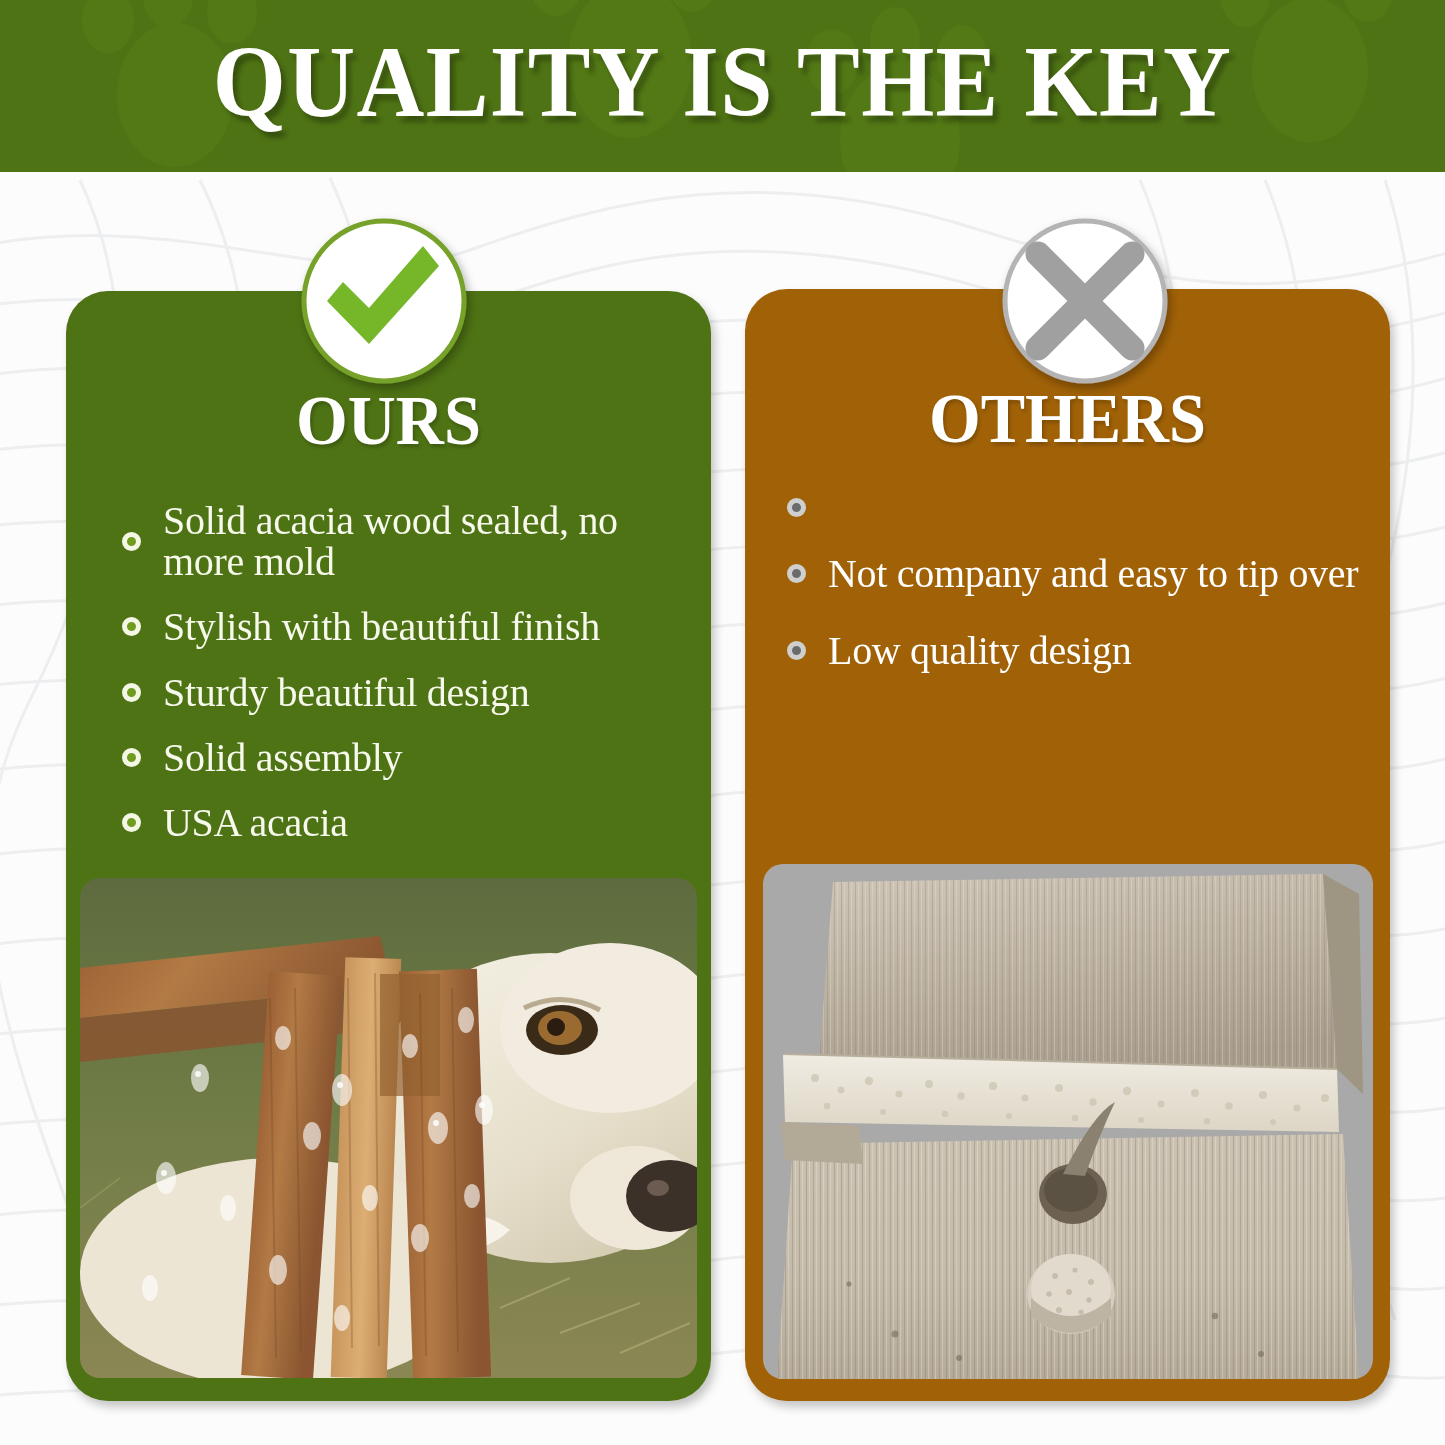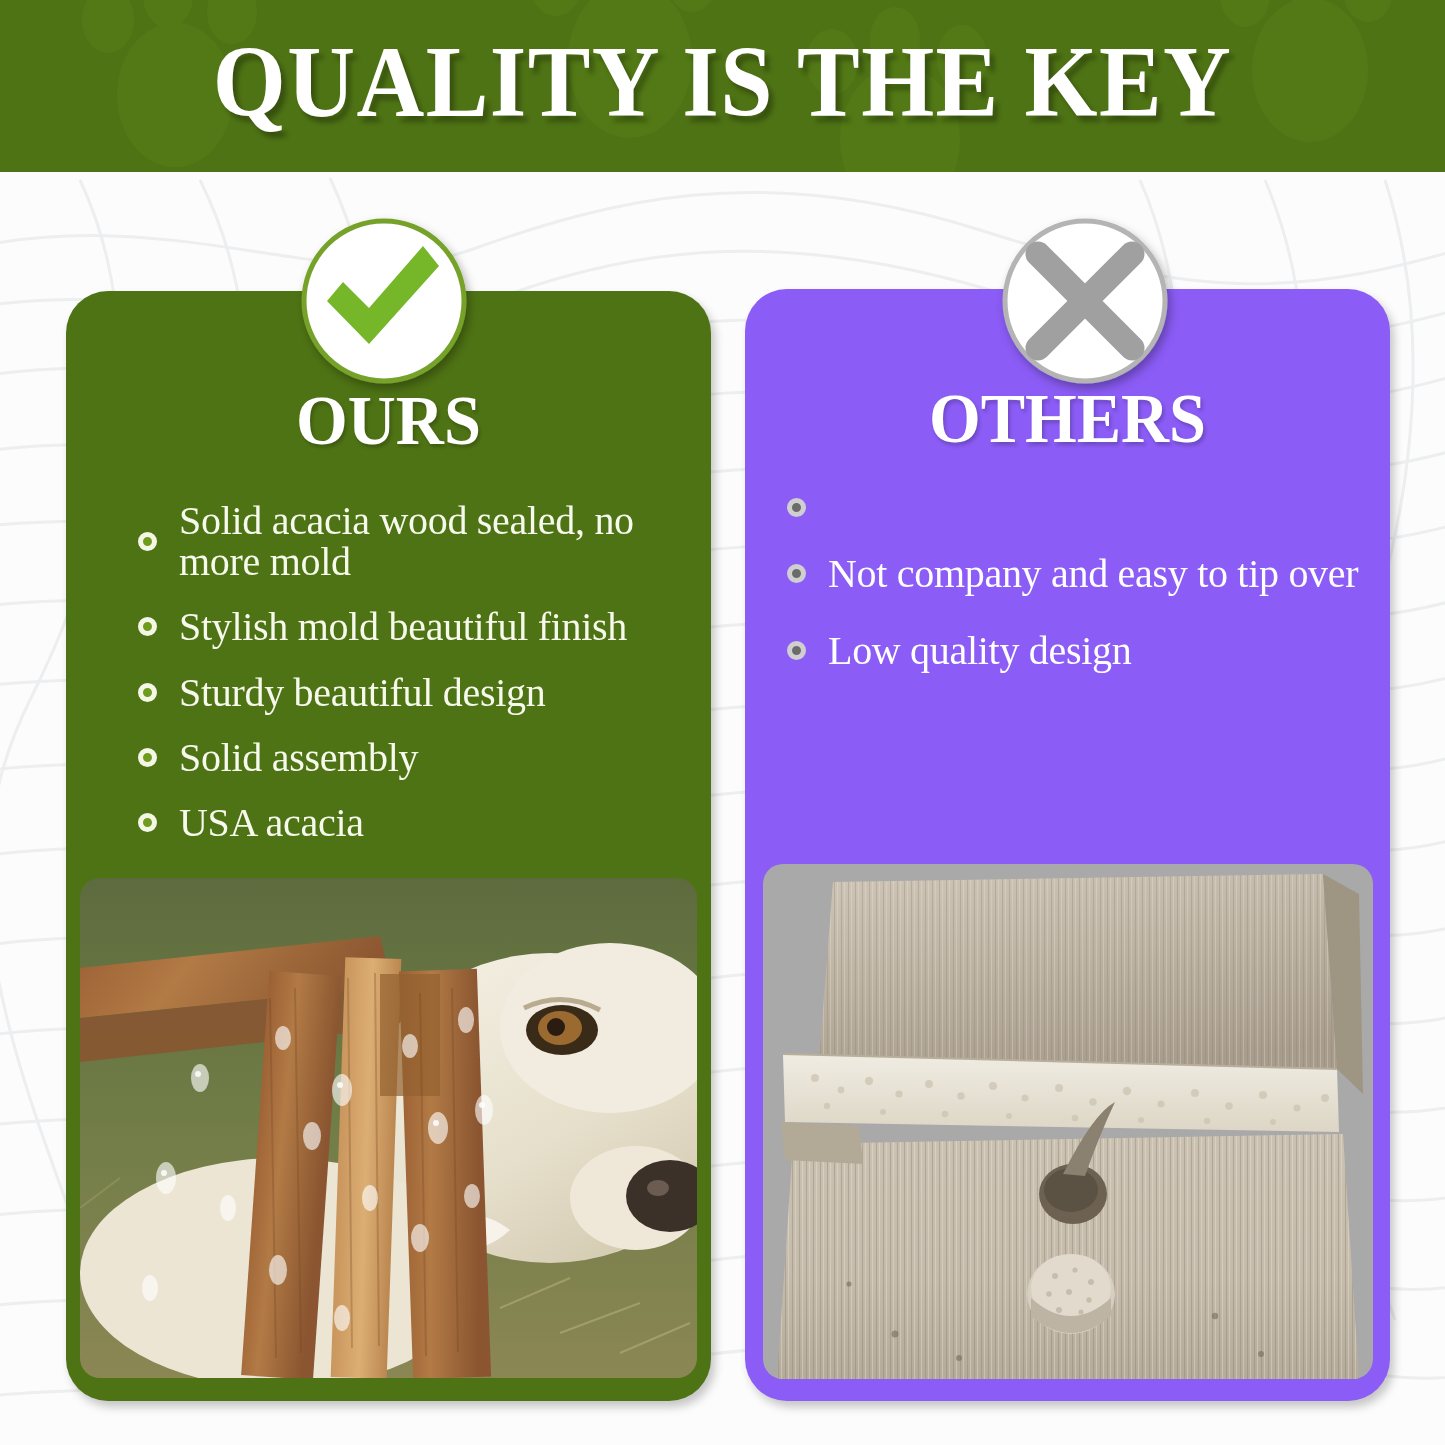--- a/index.html
+++ b/index.html
@@ -70,21 +70,21 @@
     height: 1110px;
     background: #4e7314;
     box-shadow: 4px 6px 10px rgba(0,0,0,0.22);
     margin-left: 8px;
   }
   .card-others {
     left: 745px;
     top: 289px;
     width: 645px;
     height: 1112px;
-    background: #8b5cf6;
+    background: #a16207;
     box-shadow: 4px 6px 10px rgba(0,0,0,0.22);
   }
 
   .card-heading {
     text-align: center;
     color: #ffffff;
     font-size: 70px;
     font-weight: 700;
     letter-spacing: 0px;
     transform: scaleX(0.95);
@@ -93,21 +93,21 @@
     line-height: 1;
     text-shadow: 2px 3px 4px rgba(0,0,0,0.22);
   }
 
   
   .bullet-list {
     list-style: none;
     margin: 0;
     padding: 0;
   }
-  .ours-list { margin-top: 44px; padding-left: 72px; padding-right: 10px; }
+  .ours-list { margin-top: 44px; padding-left: 56px; padding-right: 10px; }
   .others-list { margin-top: 44px; padding-left: 42px; padding-right: 10px; }
 
   .bullet-item {
     display: flex;
     align-items: center;
     margin-bottom: 22px;
   }
   .ours-list .bullet-item { margin-bottom: 24px; }
   .others-list .bullet-item { margin-bottom: 36px; }
 
@@ -245,21 +245,21 @@
   <div class="card card-ours">
     <div class="card-heading">OURS</div>
 
     <ul class="bullet-list ours-list">
       <li class="bullet-item">
         <span class="bullet-dot dot-ours"></span>
         <span class="bullet-text">Solid acacia wood sealed, no more mold</span>
       </li>
       <li class="bullet-item">
         <span class="bullet-dot dot-ours"></span>
-        <span class="bullet-text">Stylish mold beautiful finish</span>
+        <span class="bullet-text">Stylish with beautiful finish</span>
       </li>
       <li class="bullet-item">
         <span class="bullet-dot dot-ours"></span>
         <span class="bullet-text">Sturdy beautiful design</span>
       </li>
       <li class="bullet-item">
         <span class="bullet-dot dot-ours"></span>
         <span class="bullet-text">Solid assembly</span>
       </li>
       <li class="bullet-item">

